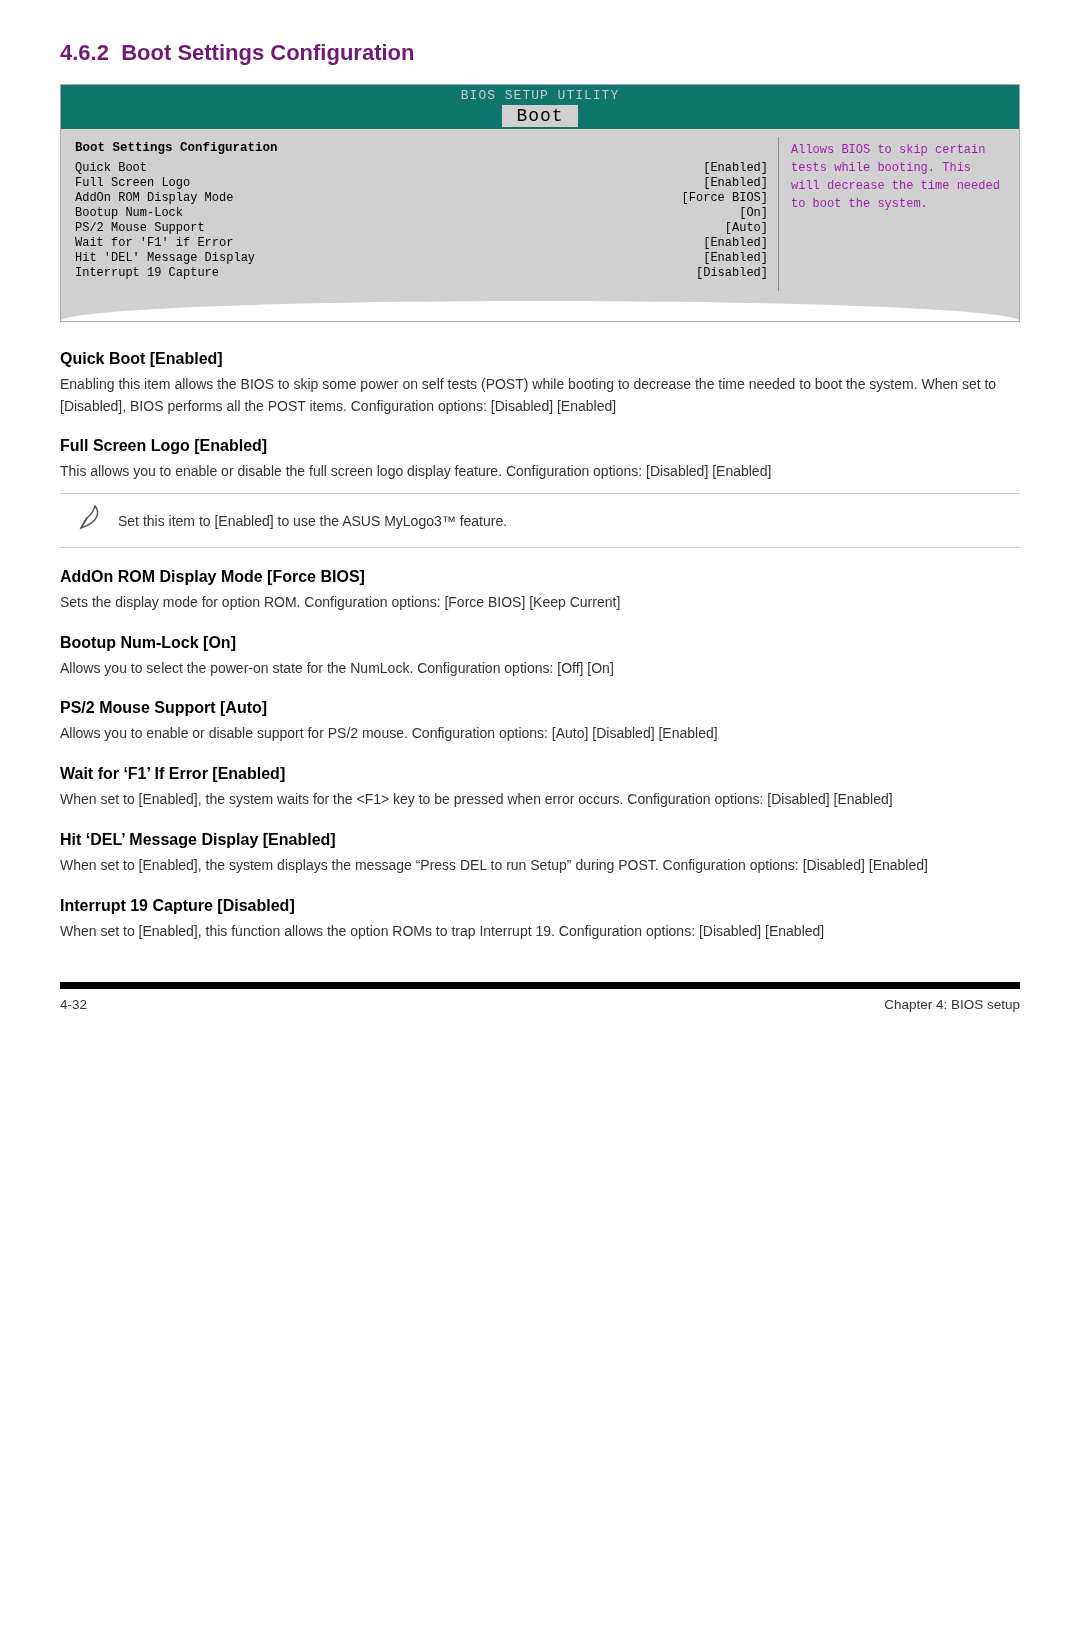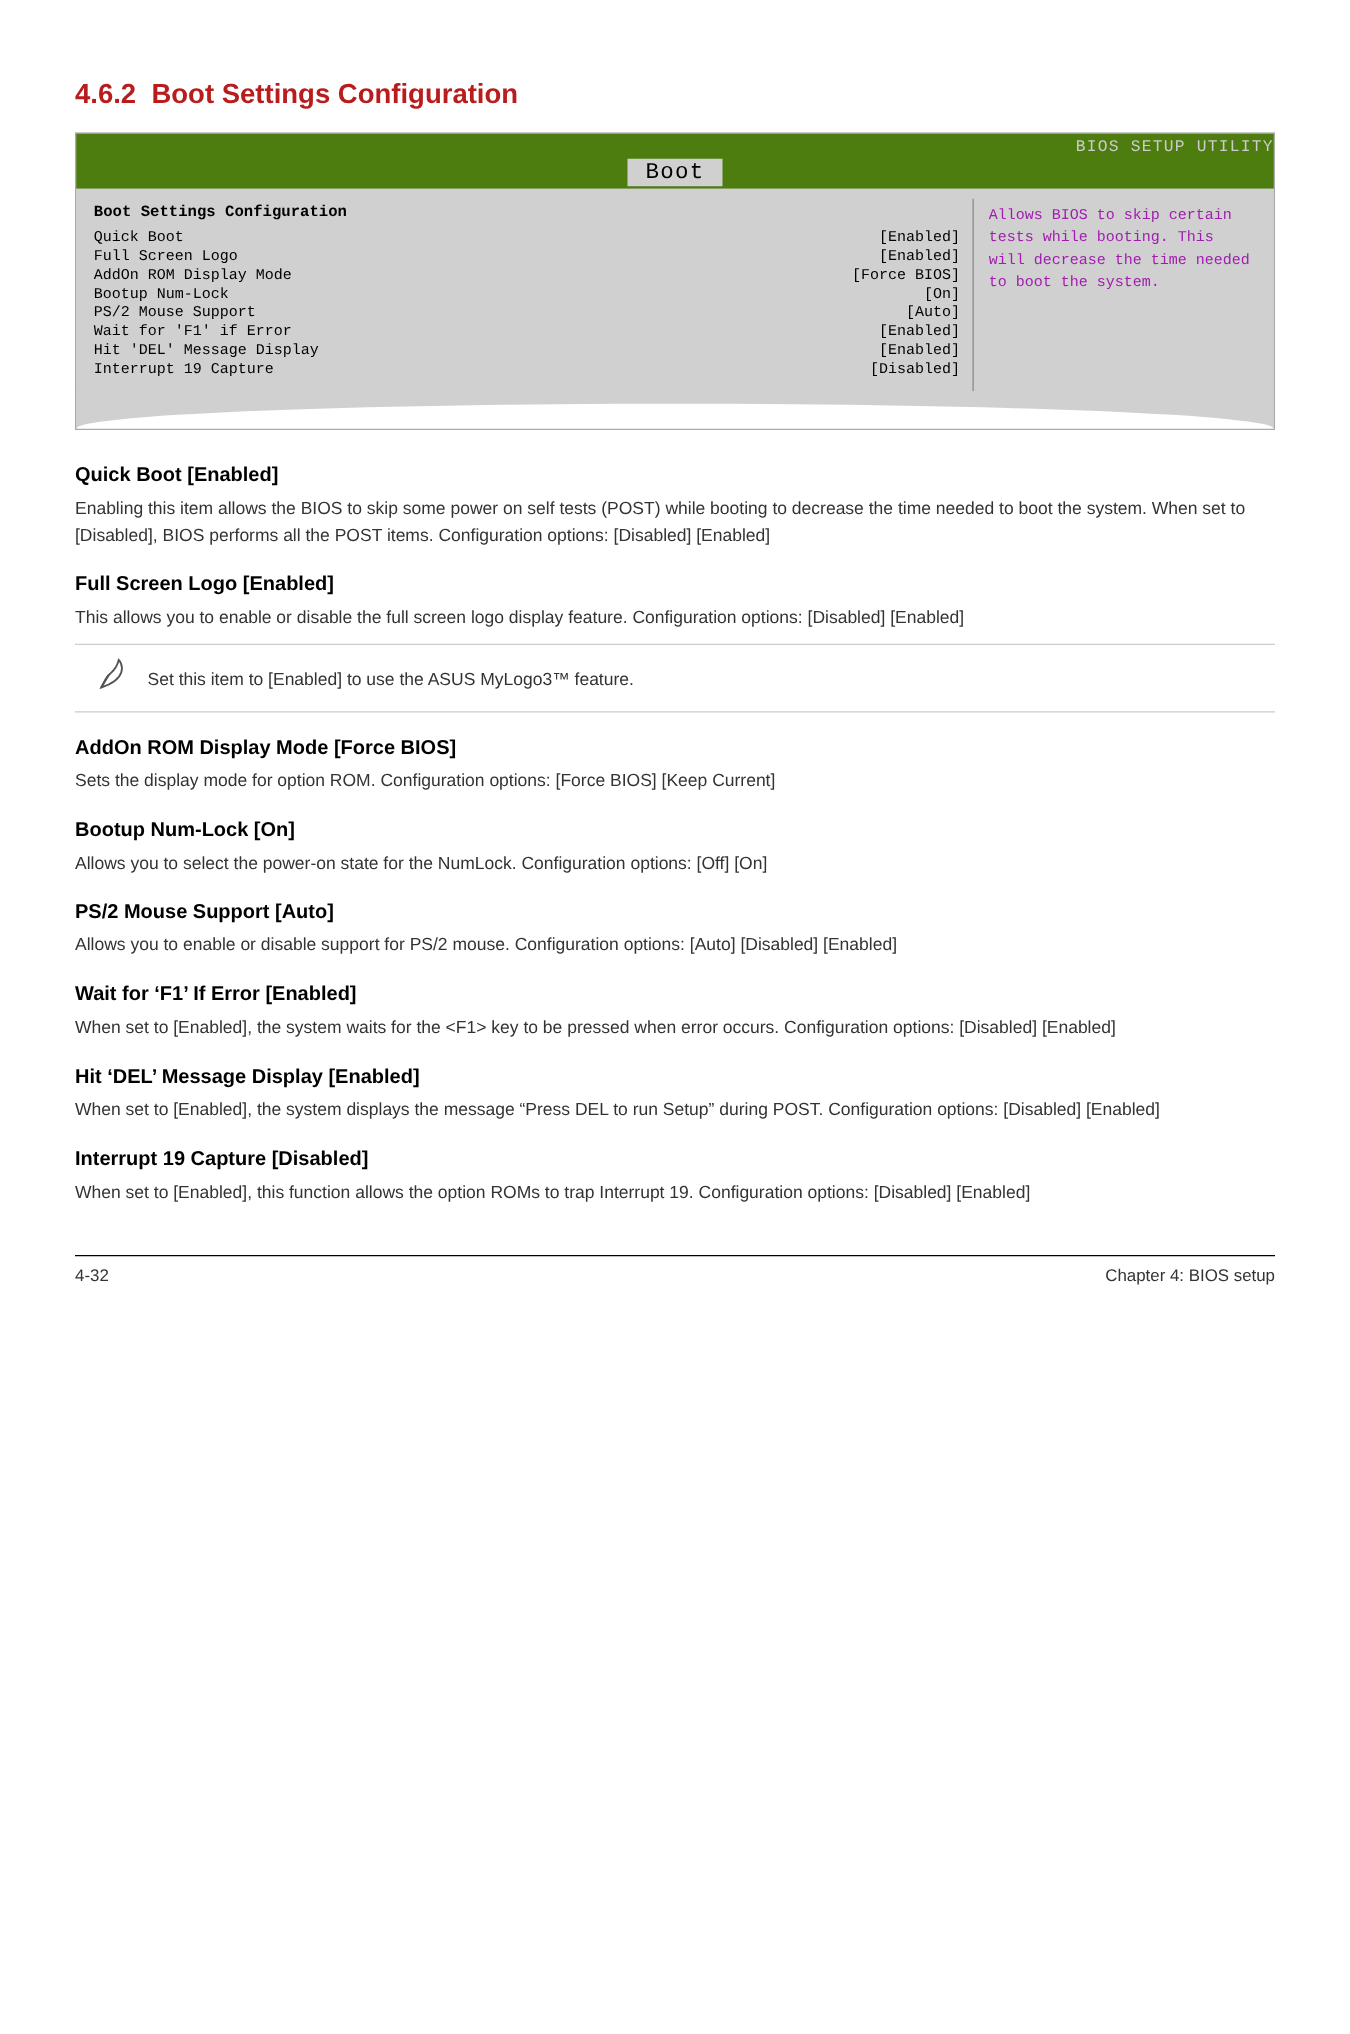--- a/index.html
+++ b/index.html
@@ -10,42 +10,41 @@
       background: #fff;
       width: 1080px;
       min-height: 1627px;
       padding: 40px 60px 60px 60px;
     }
 
     
     .section-title {
       font-size: 22px;
       font-weight: bold;
-      color: #b91c1c;
+      color: #701a75;
       margin-bottom: 18px;
       border-bottom: none;
-      margin-top: 22px;
     }
     .section-title span {
       font-size: 22px;
       font-weight: bold;
     }
 
     
     .bios-container {
       border: 1.5px solid #aaa;
       margin-bottom: 28px;
       background: #d0d0d0;
       display: flex;
       flex-direction: column;
     }
     .bios-header {
-      background: #4d7c0f;
+      background: #0f766e;
       color: #ccc;
-      text-align: right;
+      text-align: center;
       font-family: 'Courier New', monospace;
       font-size: 13px;
       padding: 3px 0 2px 0;
       letter-spacing: 1px;
     }
     .bios-header .bios-tab-row {
       display: flex;
       justify-content: center;
       margin-top: 2px;
     }
@@ -144,21 +143,21 @@
       min-width: 32px;
       text-align: center;
     }
     .note-text {
       font-size: 14px;
       color: #333;
     }
 
     
     .page-footer {
-      border-top: 1px solid #000000;
+      border-top: 7px solid #000000;
       margin-top: 40px;
       padding-top: 8px;
       display: flex;
       justify-content: space-between;
       font-size: 13.5px;
       color: #333;
     }
   </style>
 </head>
 <body>

